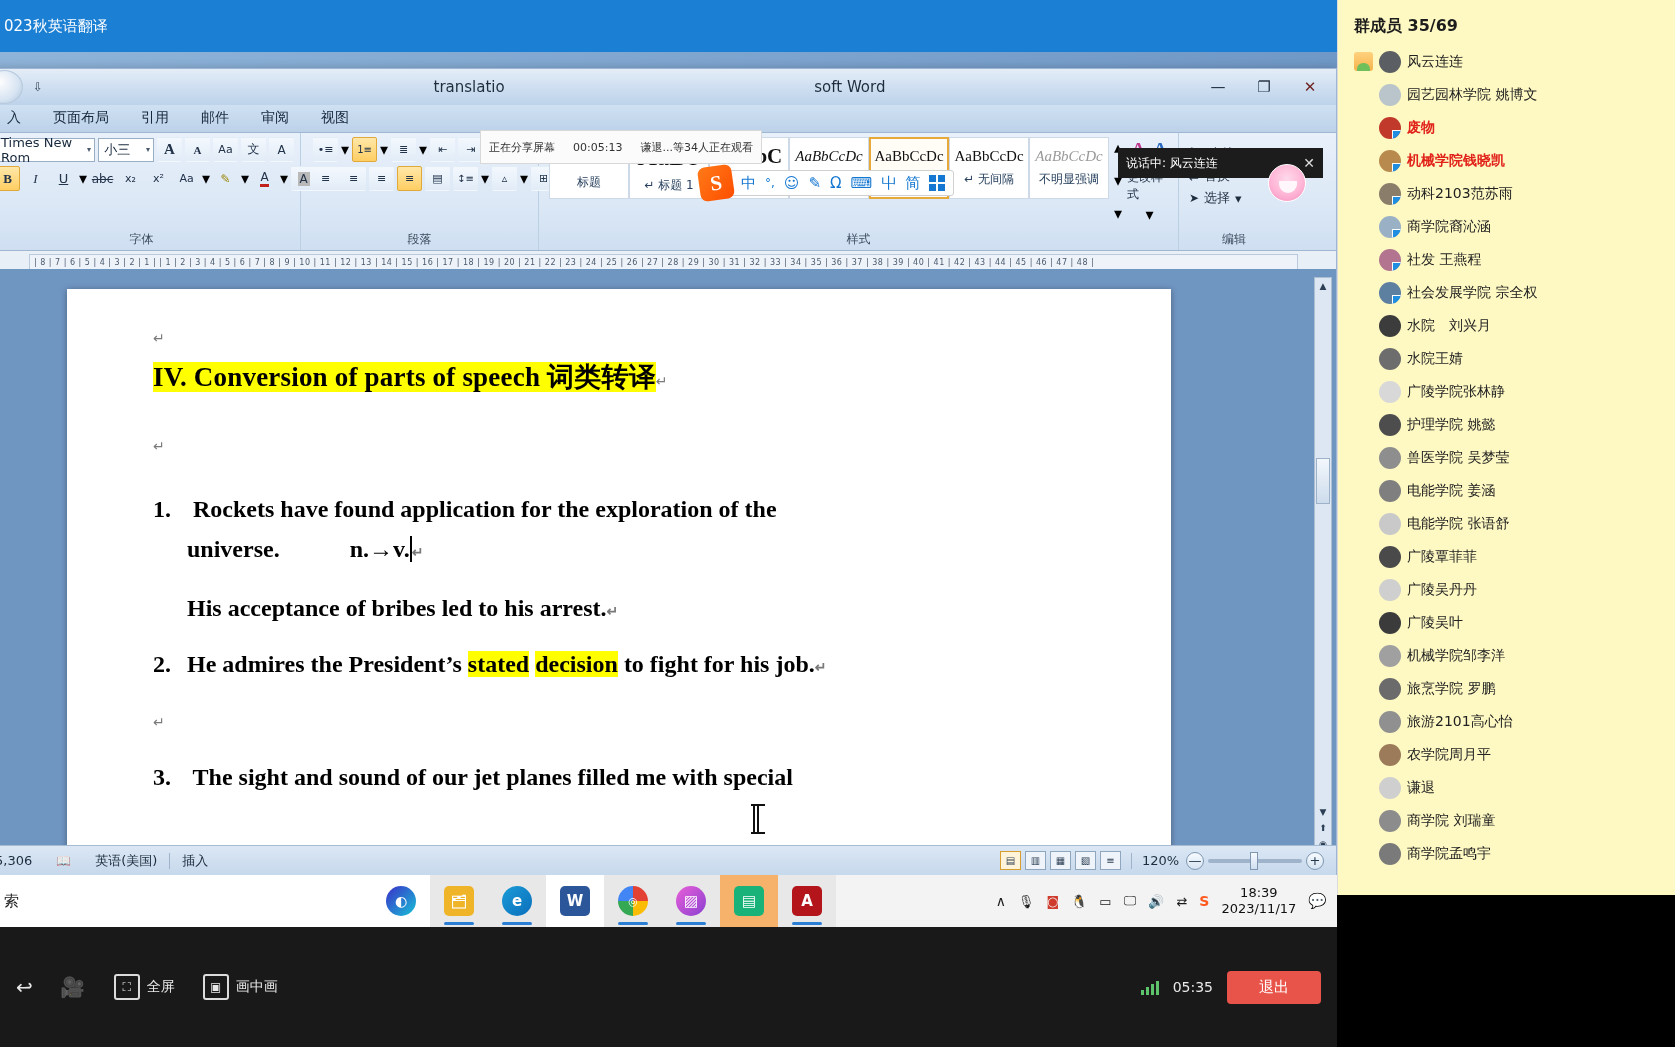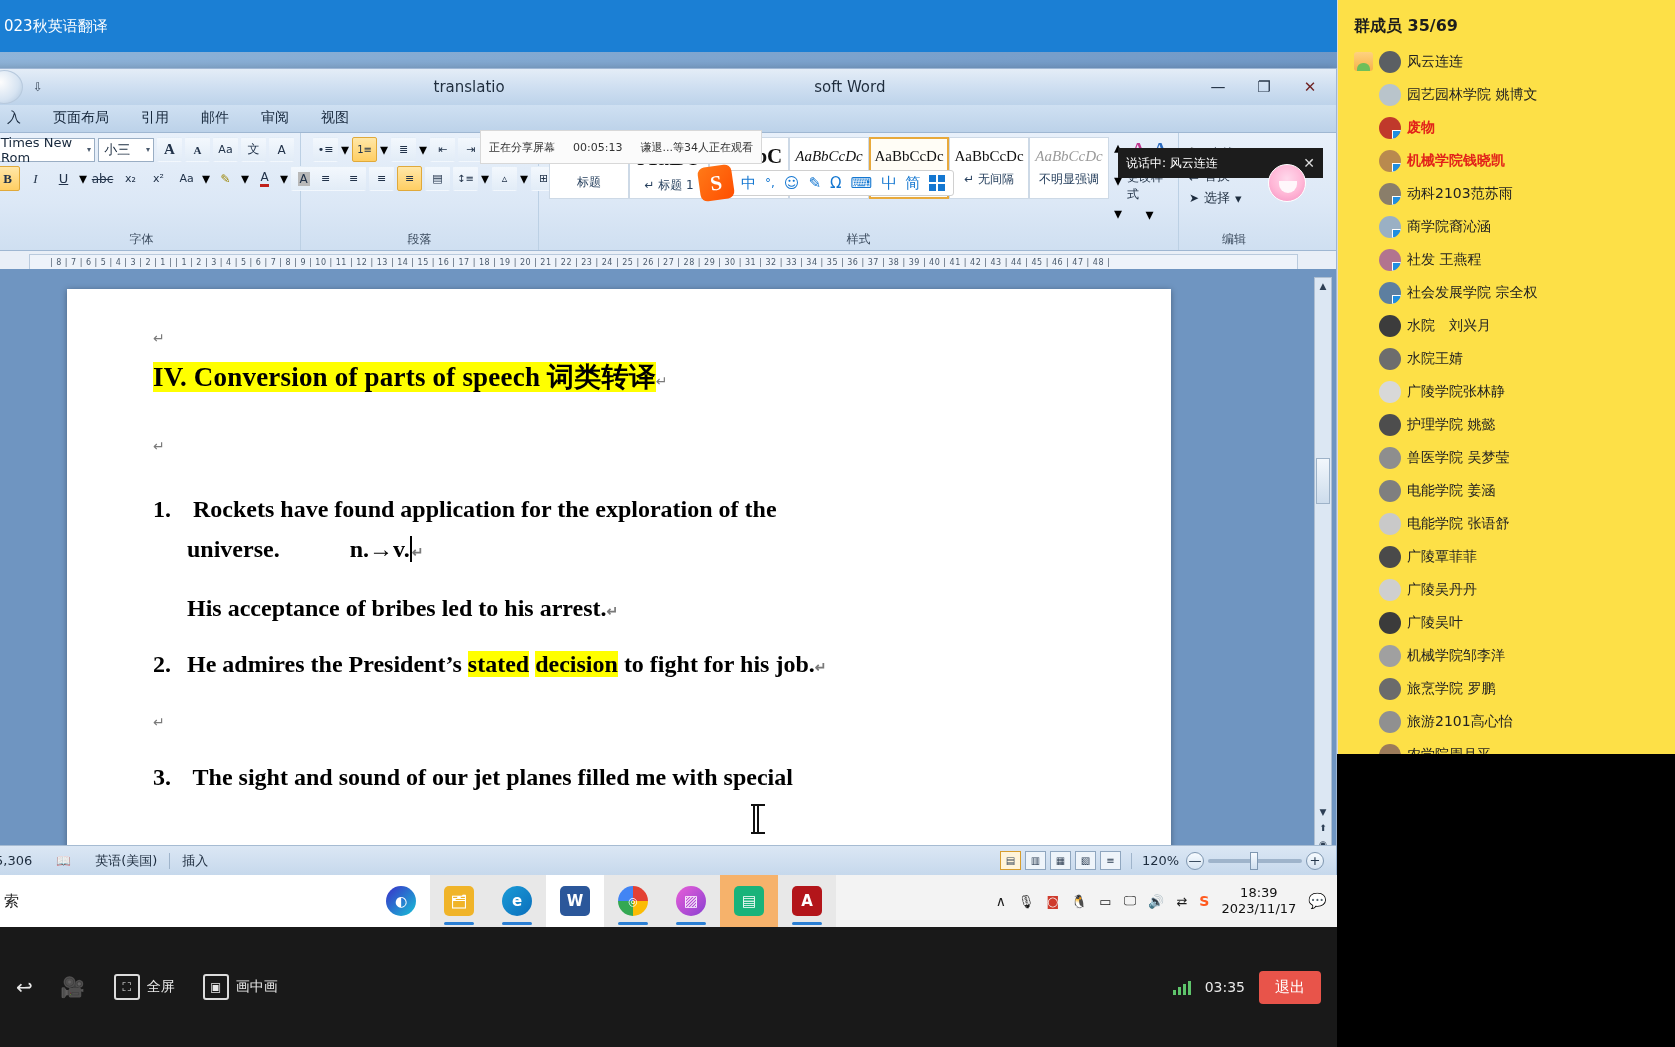--- a/index.html
+++ b/index.html
@@ -127,21 +127,21 @@
   .cs-glyph { font-size: 30px; font-family: "Liberation Serif", serif; line-height: 1; }
   .cs-label { font-size: 12px; color: #243549; }
 
   .editing-item { display: flex; align-items: center; gap: 5px; font-size: 13px; color: #1d2c3e; padding: 2px 4px; }
 
   
   .ruler {
     position: relative; height: 18px; margin: 3px 38px 0 46px;
     background: #eef3fa; border: 1px solid #b9cadd;
     font-size: 8px; color: #4a5a6c; letter-spacing: .5px;
-    white-space: nowrap; overflow: hidden; padding-left: 20px; line-height: 16px;
+    white-space: nowrap; overflow: hidden; padding-left: 4px; line-height: 16px;
   }
 
   .docarea {
     position: absolute; left: 0; right: 0; top: 200px; bottom: 0;
     background: #6f95c1;
     overflow: hidden;
   }
   .page {
     position: absolute; left: 84px; top: 20px; width: 1104px; height: 565px;
     background: #fff; box-shadow: 0 1px 6px rgba(0,0,0,.35);
@@ -284,28 +284,28 @@
   }
   .ctrl-ico { display: flex; align-items: center; gap: 7px; }
   .ctrl-box {
     width: 26px; height: 26px; border: 2px solid #dcdcdc; border-radius: 3px;
     display: flex; align-items: center; justify-content: center; font-size: 12px;
   }
   .ctrl-right { margin-left: auto; display: flex; align-items: center; gap: 14px; }
   .sig { display: flex; align-items: flex-end; gap: 2px; height: 16px; }
   .sig i { width: 3px; background: #5ec46b; display: block; }
   .exit-btn {
-    background: #e8544a; color: #fff; padding: 7px 16px; border-radius: 4px;
+    background: #e8544a; color: #fff; padding: 7px 32px; border-radius: 4px;
     font-size: 15px;
   }
 
   
   .members {
-    position: absolute; right: 0; top: 0; width: 338px; height: 754px;
-    background: #fde047; border-left: 1px solid #dcdcdc;
+    position: absolute; right: 0; top: 0; width: 338px; height: 895px;
+    background: #fef9c3; border-left: 1px solid #dcdcdc;
     overflow: hidden;
   }
   .members-hd {
     padding: 16px 0 8px 16px; font-size: 16px; color: #1d1d1d; font-weight: bold;
   }
   .mrow { display: flex; align-items: center; height: 33px; padding-left: 16px; gap: 6px; }
   .mrole {
     width: 19px; height: 19px; flex: none; border-radius: 3px;
     background: linear-gradient(180deg,#ffd27f,#f6b24a);
     position: relative;
@@ -759,21 +759,21 @@
       <span class="ctrl-box">▣</span>
       <span>画中画</span>
     </div>
     <div class="ctrl-right">
       <span class="sig">
           <i style="height:5px"></i>
           <i style="height:8px"></i>
           <i style="height:11px"></i>
           <i style="height:14px"></i>
         </span>
-      <span>03:35</span>
+      <span>05:35</span>
       <span class="exit-btn">退出</span>
     </div>
   </div>
 
   <div class="members">
     <div class="members-hd">群成员 35/69</div>
     <div id="member-rows">
         <div class="mrow">
           <span class="mrole"></span>
           <span class="mav" style="background: rgb(91, 95, 99);"></span>

